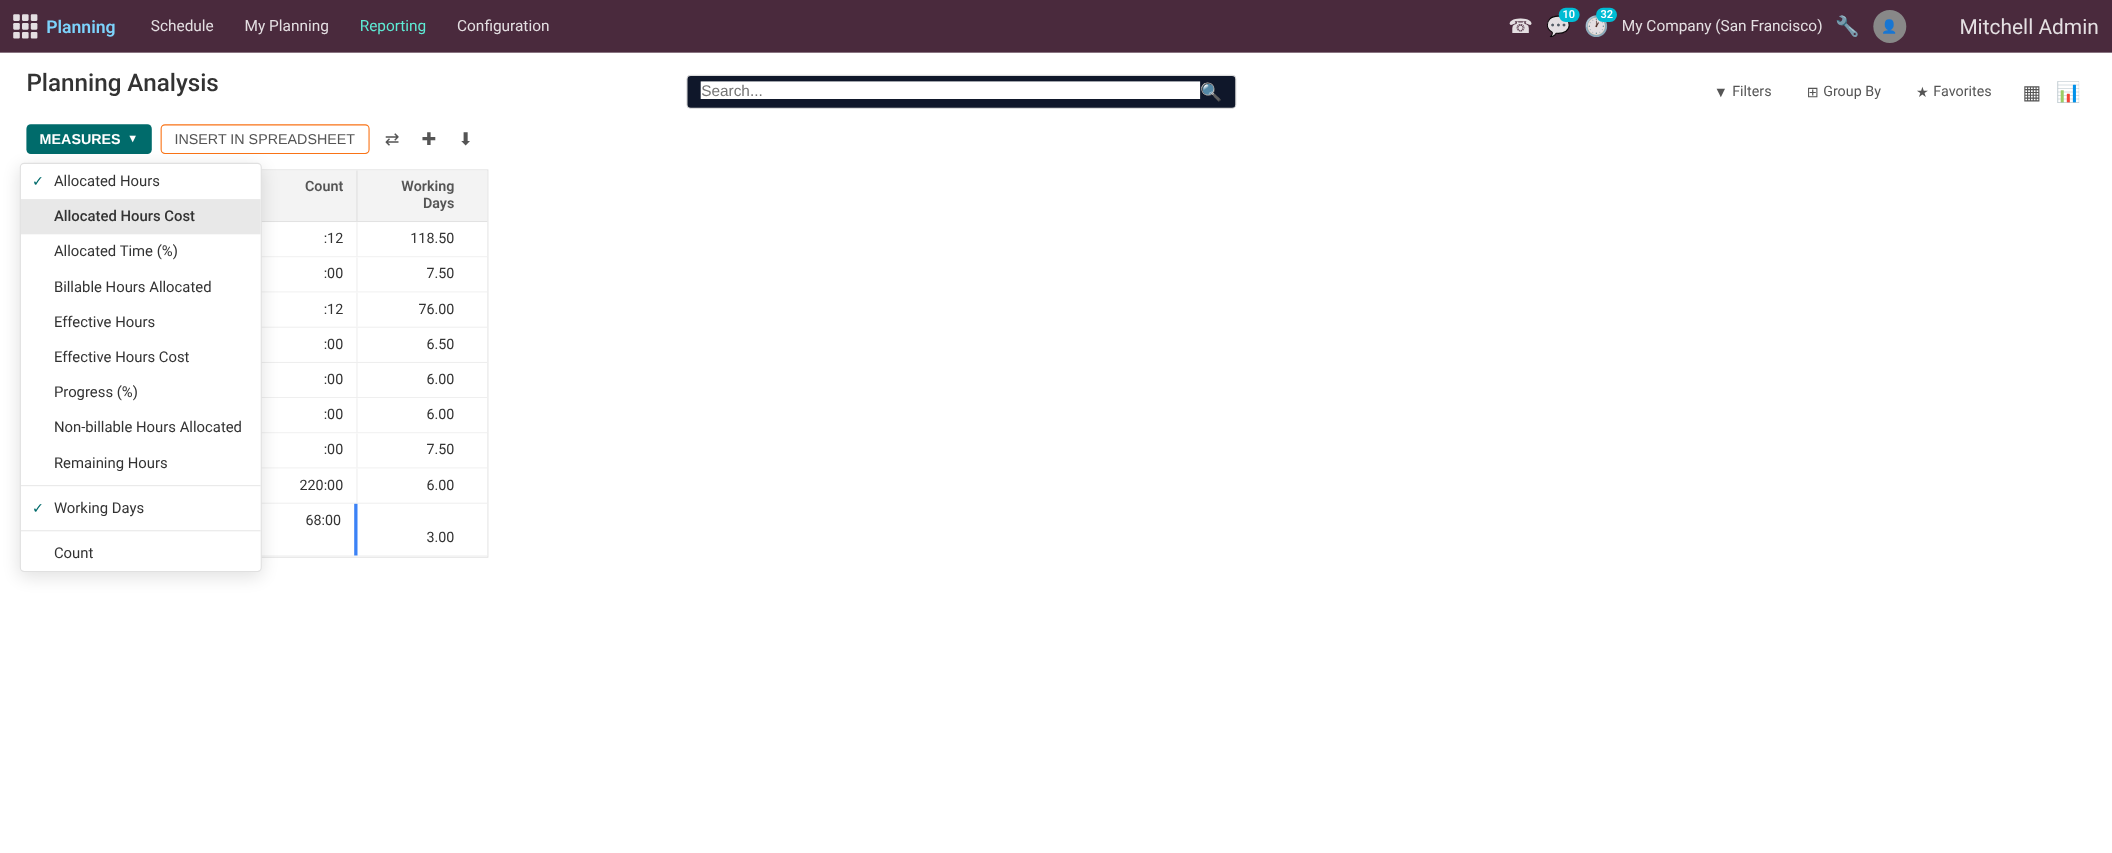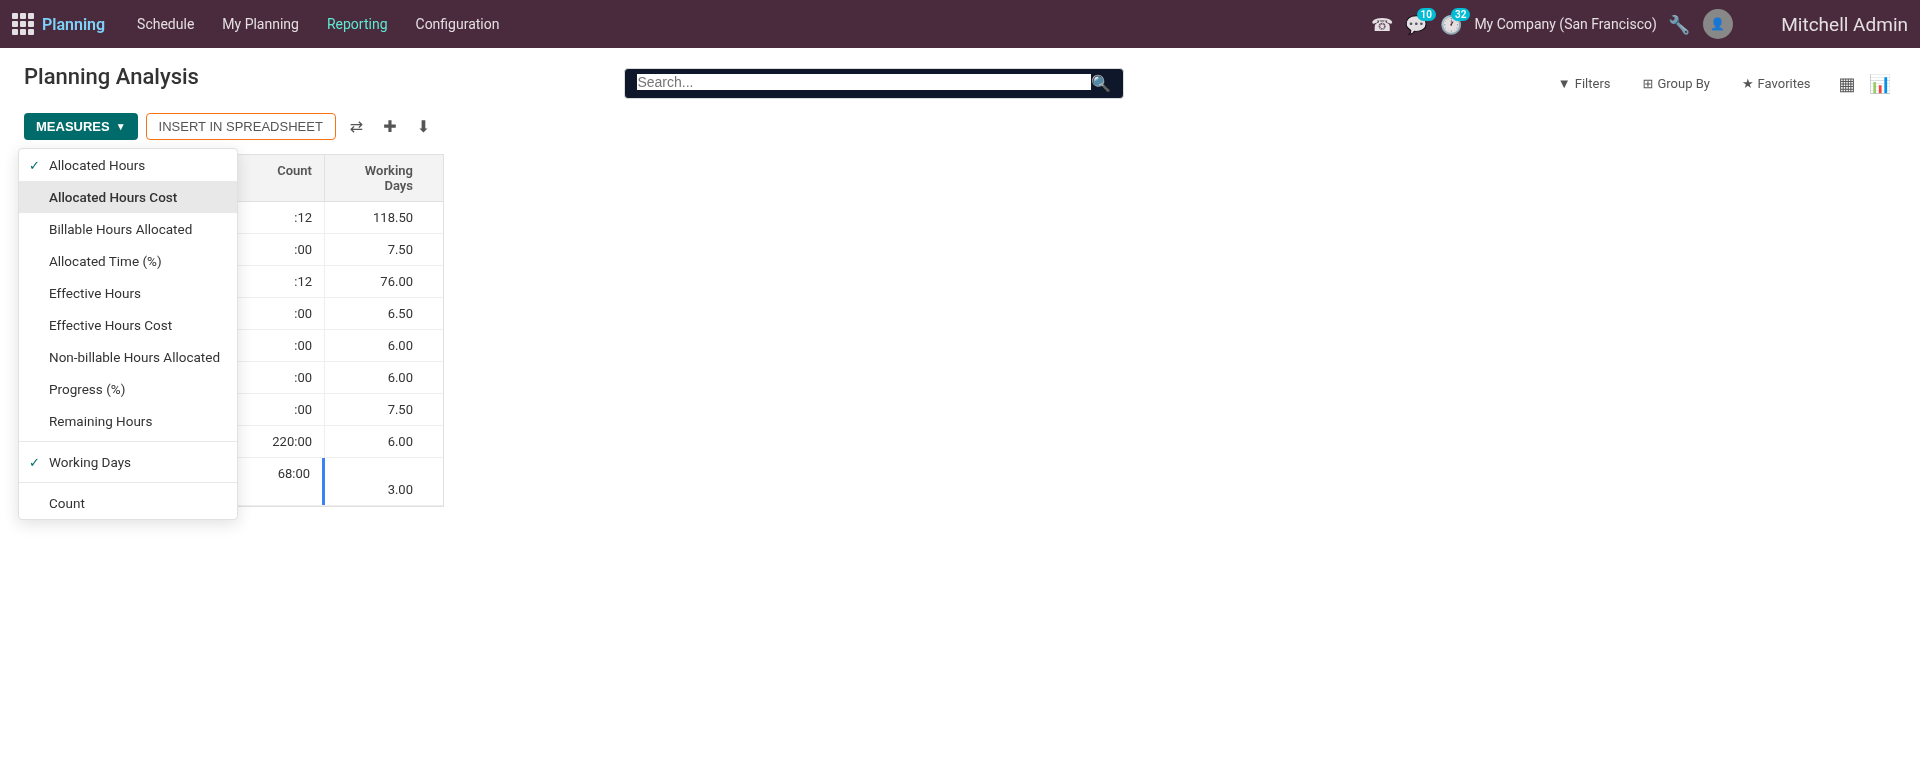--- a/index.html
+++ b/index.html
@@ -376,41 +376,41 @@
 
     <div class="dropdown-item checked">
       <span>Allocated Hours</span>
     </div>
 
     <div class="dropdown-item active-item">
       <span>Allocated Hours Cost</span>
     </div>
 
     <div class="dropdown-item">
+      <span>Allocated Time (%)</span>
+    </div>
+
+    <div class="dropdown-item">
       <span>Billable Hours Allocated</span>
     </div>
 
     <div class="dropdown-item">
-      <span>Allocated Time (%)</span>
-    </div>
-
-    <div class="dropdown-item">
       <span>Effective Hours</span>
     </div>
 
     <div class="dropdown-item">
       <span>Effective Hours Cost</span>
     </div>
 
     <div class="dropdown-item">
+      <span>Progress (%)</span>
+    </div>
+
+    <div class="dropdown-item">
       <span>Non-billable Hours Allocated</span>
-    </div>
-
-    <div class="dropdown-item">
-      <span>Progress (%)</span>
     </div>
 
     <div class="dropdown-item">
       <span>Remaining Hours</span>
     </div>
     <hr class="dropdown-divider">
 
     <div class="dropdown-item checked">
       <span>Working Days</span>
     </div>

